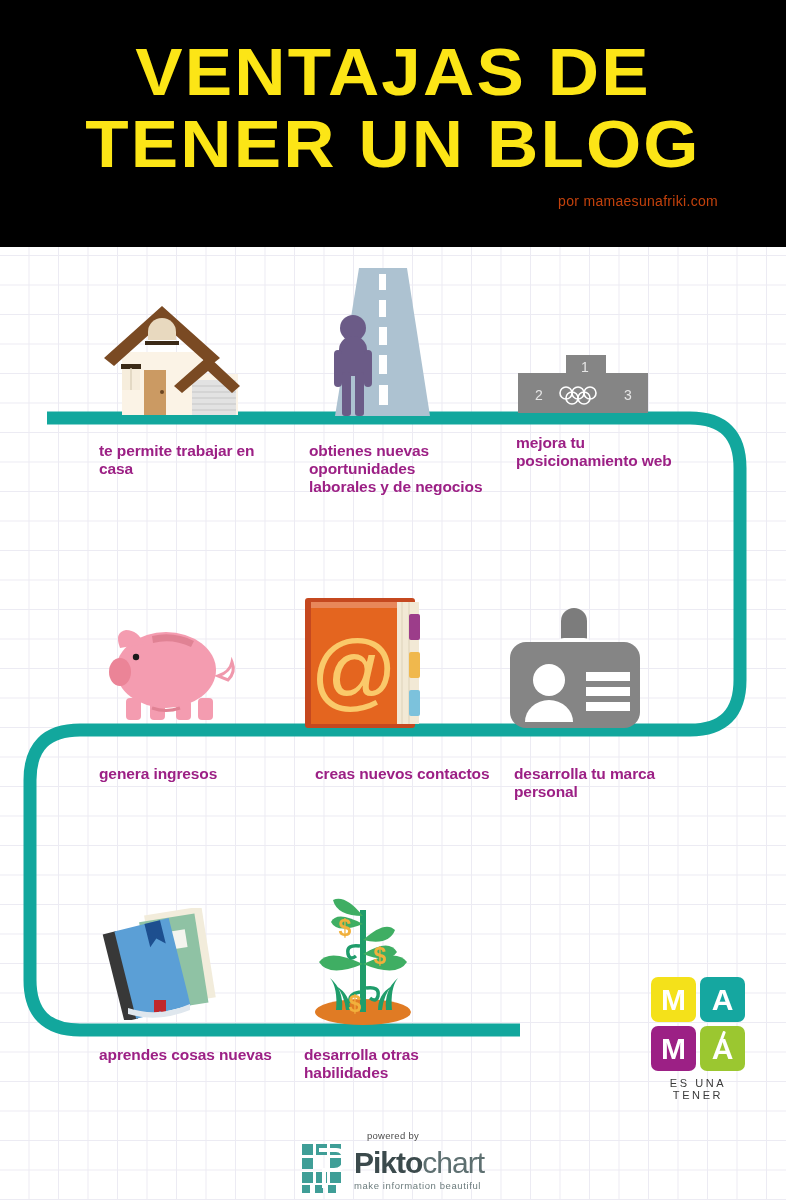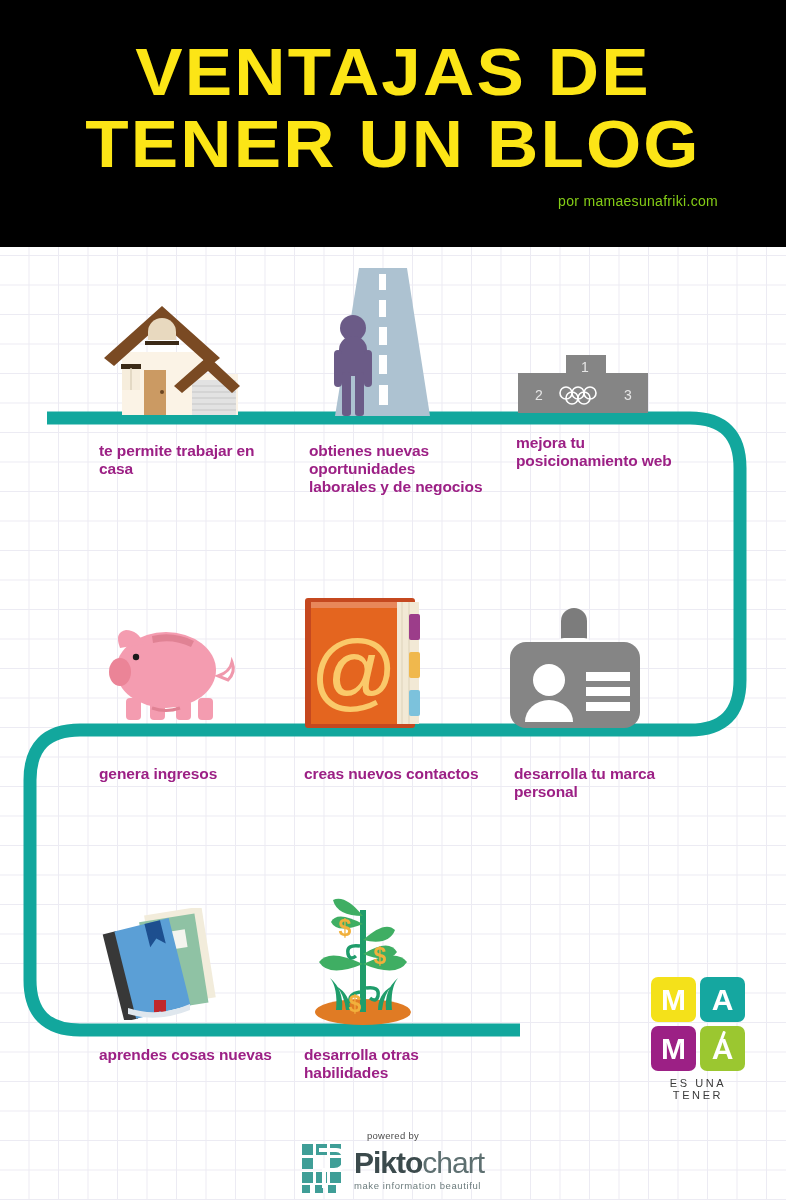--- a/index.html
+++ b/index.html
@@ -31,21 +31,21 @@
     font-family:"Liberation Sans", sans-serif;
     font-weight:bold;
     letter-spacing:2px;
     line-height:1;
     white-space:nowrap;
   }
   .title-l1{top:38px;font-size:67px;transform:scaleX(1.06);}
   .title-l2{top:110px;font-size:67px;transform:scaleX(1.06);}
   .byline{
     position:absolute;right:68px;top:193px;
-    color:#84cc16;font-size:14px;letter-spacing:.3px;
+    color:#c2410c;font-size:14px;letter-spacing:.3px;
   }
 
   
   .snake{position:absolute;left:0;top:250px;width:786px;height:810px;z-index:1;}
   .icon-box{position:absolute;z-index:2;}
   .label{
     position:absolute;z-index:4;
     color:#9c2085;
     font-size:15.5px;
     font-weight:bold;
@@ -218,21 +218,21 @@
       <path d="M 15 114 a 24 22 0 0 1 48 0 Z" fill="#ffffff"></path>
       <g fill="#ffffff">
         <rect x="76" y="64" width="44" height="9"></rect>
         <rect x="76" y="79" width="44" height="9"></rect>
         <rect x="76" y="94" width="44" height="9"></rect>
       </g>
     </svg>
   </div>
 
   <div class="label" style="left:99px;top:765px;">genera ingresos</div>
-  <div class="label" style="left:304px;top:765px;">creas nuevos contactos</div>
+  <div class="label" style="left:315px;top:765px;">creas nuevos contactos</div>
   <div class="label" style="left:514px;top:765px;">desarrolla tu marca personal</div>
 
   <div class="icon-box" style="left:98px;top:908px;width:145px;height:112px;">
     <svg viewBox="0 0 145 112" width="145" height="112">
       <g transform="rotate(-9 72 56)">
         <rect x="54" y="4" width="58" height="92" fill="#f2ecdb"></rect>
         <rect x="48" y="10" width="56" height="90" fill="#8fc2a4"></rect>
         <rect x="60" y="24" width="32" height="18" fill="#f4f4ef"></rect>
       </g>
       <g transform="rotate(-14 60 58)">

